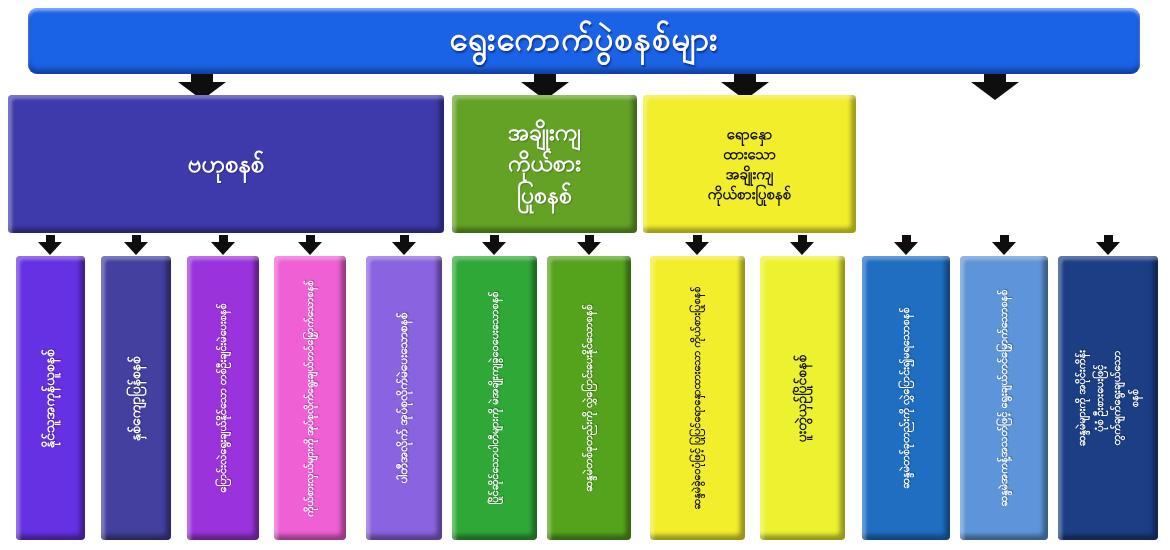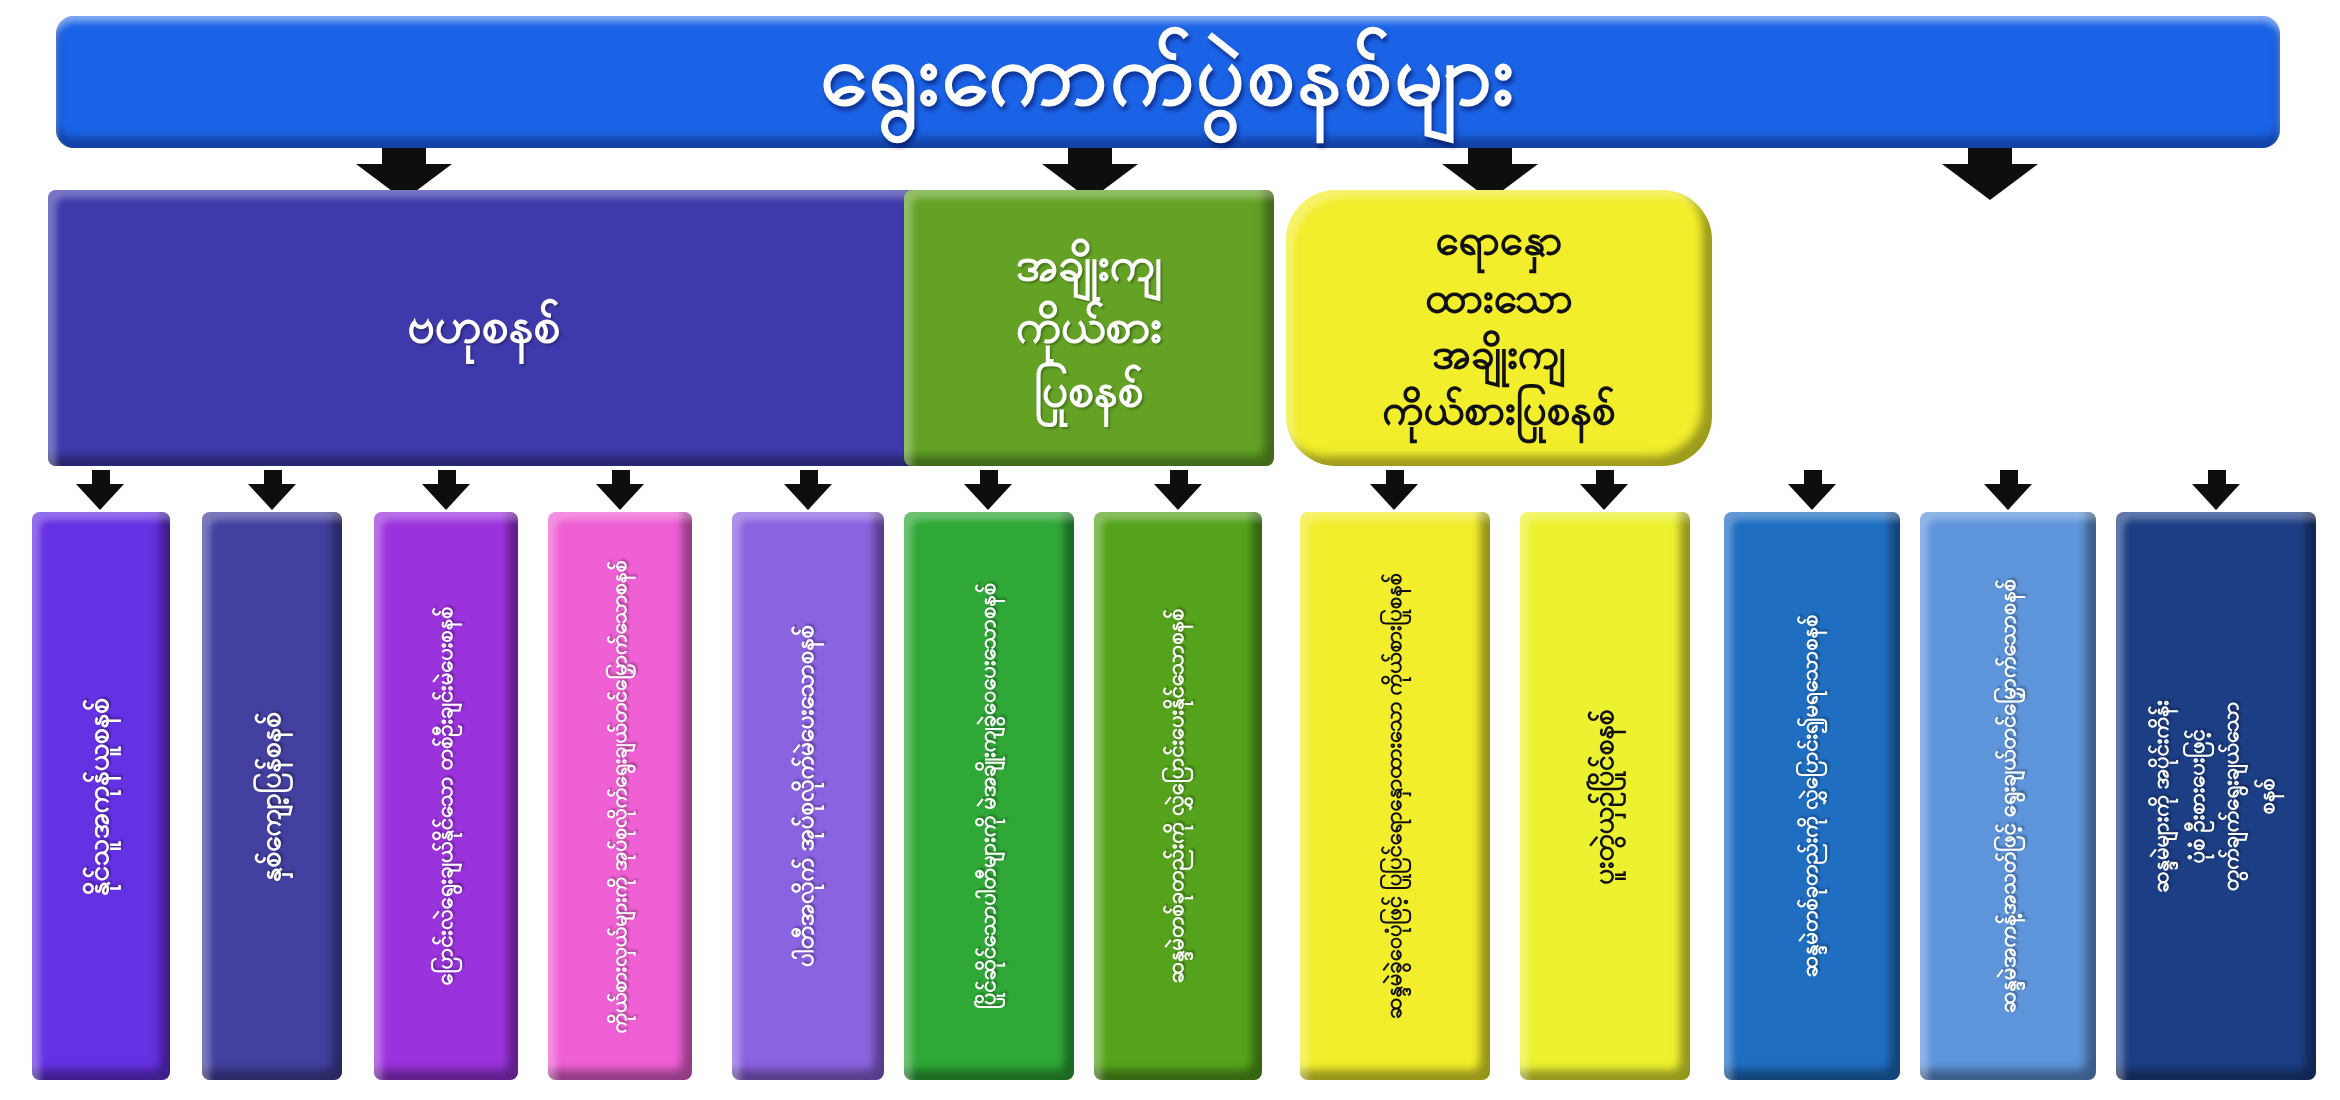--- a/index.html
+++ b/index.html
@@ -4,21 +4,21 @@
 <style>
   html,body{margin:0;padding:0;background:#f2f2f2;}
   #stage{
     position:relative;width:1170px;height:550px;background:#ffffff;
     font-family:"Liberation Sans","DejaVu Sans",sans-serif;overflow:hidden;
   }
   
   .title-banner{
     position:absolute;left:28px;top:8px;width:1112px;height:66px;
     border-radius:9px;display:flex;align-items:center;justify-content:center;
-    color:#ffffff;font-size:43px;font-weight:bold;letter-spacing:1px;
+    color:#ffffff;font-size:33px;font-weight:bold;letter-spacing:1px;
     box-shadow:inset 0 3px 3px rgba(255,255,255,.45), inset 0 -5px 5px rgba(0,0,40,.35);
     text-shadow:1px 2px 2px rgba(0,0,60,.5);
   }
   
   .arrow{position:absolute;display:flex;flex-direction:column;align-items:center;}
   .arrow .stem{background:#0e0e0e;}
   .arrow .head{width:0;height:0;}
   .arrow.big .stem{width:22px;height:8px;}
   .arrow.big .head{border-left:24px solid transparent;border-right:24px solid transparent;border-top:18px solid #0e0e0e;}
   .arrow.small .stem{width:9px;height:7px;}
@@ -62,25 +62,25 @@
     </div>
   <div class="arrow big" style="left:721px;top:74px;">
       <div class="stem"></div>
       <div class="head"></div>
     </div>
   <div class="arrow big" style="left:971px;top:74px;">
       <div class="stem"></div>
       <div class="head"></div>
     </div>
 
-  <div class="group-box" style="left: 24px; width: 436px; font-size: 24px; background-color: rgb(62, 58, 171); color: rgb(255, 255, 255);">ဗဟုစနစ်</div>
+  <div class="group-box" style="left: 8px; width: 436px; font-size: 24px; background-color: rgb(62, 58, 171); color: rgb(255, 255, 255);">ဗဟုစနစ်</div>
   <div class="group-box" style="left: 452px; width: 185px; font-size: 23px; background-color: rgb(100, 162, 38); color: rgb(255, 255, 255);">အချိုးကျ
 ကိုယ်စား
 ပြုစနစ်</div>
-  <div class="group-box dark-text" style="left: 643px; width: 213px; font-size: 21px; background-color: rgb(242, 238, 44); color: rgb(17, 17, 17); border-radius: 25px;">ရောနှော
+  <div class="group-box dark-text" style="left: 643px; width: 213px; font-size: 15px; background-color: rgb(242, 238, 44); color: rgb(17, 17, 17);">ရောနှော
 ထားသော
 အချိုးကျ
 ကိုယ်စားပြုစနစ်</div>
 
   <div class="arrow small" style="left:38px;top:235px;">
       <div class="stem"></div>
       <div class="head"></div>
     </div>
   <div class="arrow small" style="left:124px;top:235px;">
       <div class="stem"></div>

